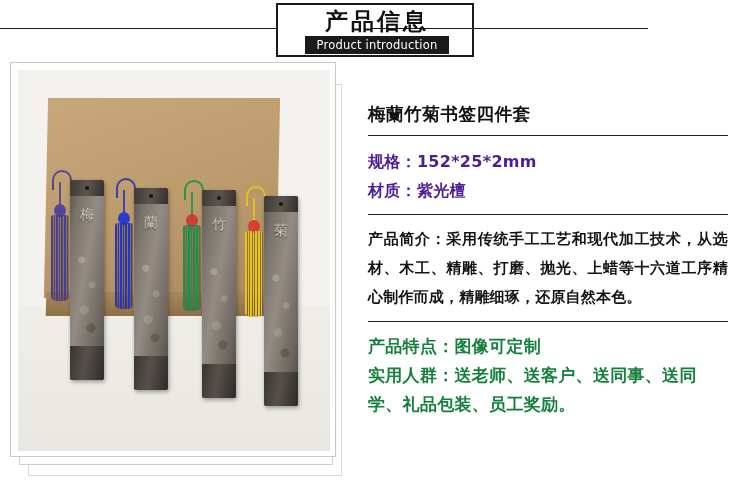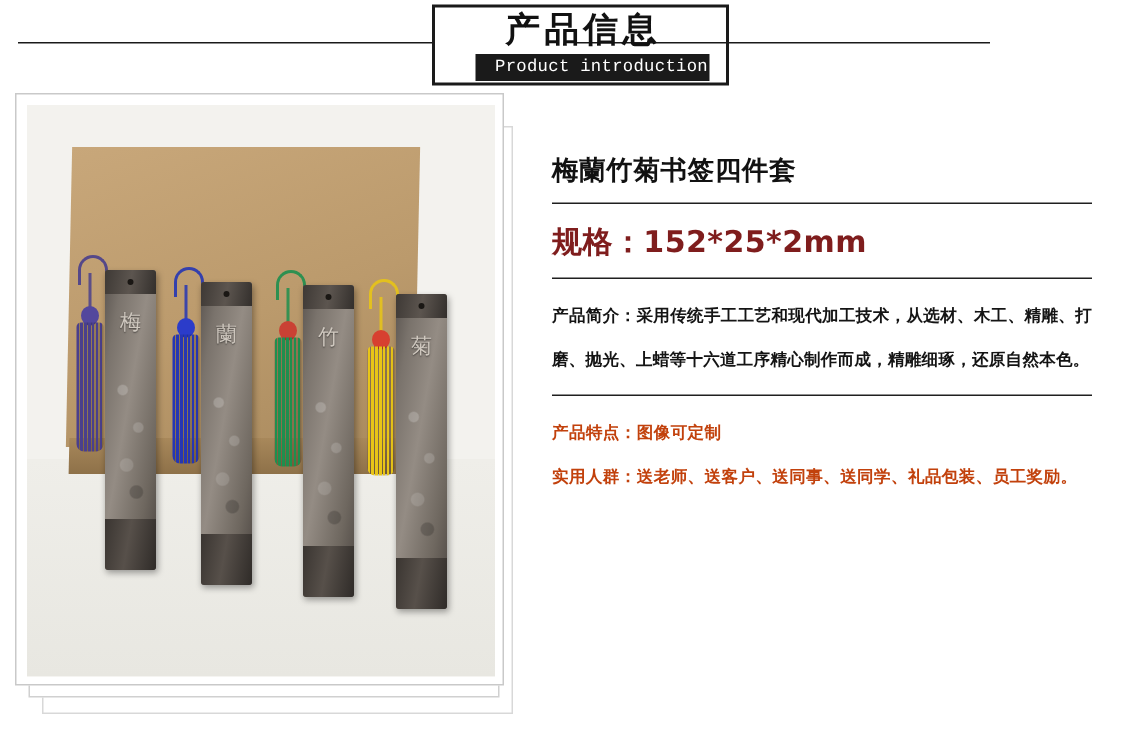--- a/index.html
+++ b/index.html
@@ -12,24 +12,23 @@
     background: #ffffff;
     font-family: "DejaVu Sans", "Liberation Sans", sans-serif;
     overflow: hidden;
     position: relative;
   }
 
   
   .header {
     position: absolute;
     top: 0;
-    left: 12px;
+    left: 0;
     width: 648px;
     height: 62px;
-    font-family: Liberation Mono, monospace;
   }
   .header-rule {
     position: absolute;
     top: 28px;
     height: 1px;
     background: #1a1a1a;
   }
   .header-rule.left { left: 0; width: 277px; }
   .header-rule.right { right: 0; width: 277px; }
 
@@ -59,21 +58,20 @@
     left: 27px;
     top: 31px;
     width: 144px;
     height: 18px;
     background: #1a1a1a;
     color: #ffffff;
     font-size: 11.5px;
     text-align: center;
     line-height: 18px;
     letter-spacing: 0.2px;
-    padding-left: 12px;
   }
 
   
   .photo-area {
     position: absolute;
     left: 10px;
     top: 62px;
     width: 340px;
     height: 425px;
   }
@@ -273,45 +271,45 @@
   }
   .divider {
     height: 1px;
     background: #1f1f1f;
     width: 360px;
   }
   .spec-block {
     padding: 11px 0 9px 0;
   }
   .spec-line {
-    font-size: 20px;
+    font-size: 16px;
     line-height: 29px;
-    color: #7f1d1d;
+    color: #4c1d95;
     font-weight: bold;
     letter-spacing: 0.3px;
   }
   .spec-line .lbl { font-weight: bold; }
   .desc-block {
     padding: 10px 0 9px 0;
   }
   .desc-text {
-    font-size: 11px;
+    font-size: 15px;
     line-height: 29px;
     color: #141414;
     font-weight: bold;
     letter-spacing: 0.2px;
     text-align: justify;
   }
   .feature-block {
     padding: 10px 0 0 0;
   }
   .feature-line {
-    font-size: 11px;
+    font-size: 17px;
     line-height: 29px;
-    color: #c2410c;
+    color: #15803d;
     font-weight: bold;
     letter-spacing: 0.3px;
   }
 </style>
 </head>
 <body>
 
 <div class="header">
   <div class="header-rule left"></div>
   <div class="header-rule right"></div>
@@ -394,20 +392,23 @@
 </div>
 
 <div class="info">
   <div class="prod-name">梅蘭竹菊书签四件套</div>
   <div class="divider"></div>
 
   <div class="spec-block">
     <div class="spec-line">
       <span class="lbl">规格：</span><span>152*25*2mm</span>
     </div>
+    <div class="spec-line">
+      <span class="lbl">材质：</span><span>紫光檀</span>
+    </div>
   </div>
 
   <div class="divider"></div>
 
   <div class="desc-block">
     <div class="desc-text">产品简介：采用传统手工工艺和现代加工技术，从选材、木工、精雕、打磨、抛光、上蜡等十六道工序精心制作而成，精雕细琢，还原自然本色。</div>
   </div>
 
   <div class="divider"></div>
 

